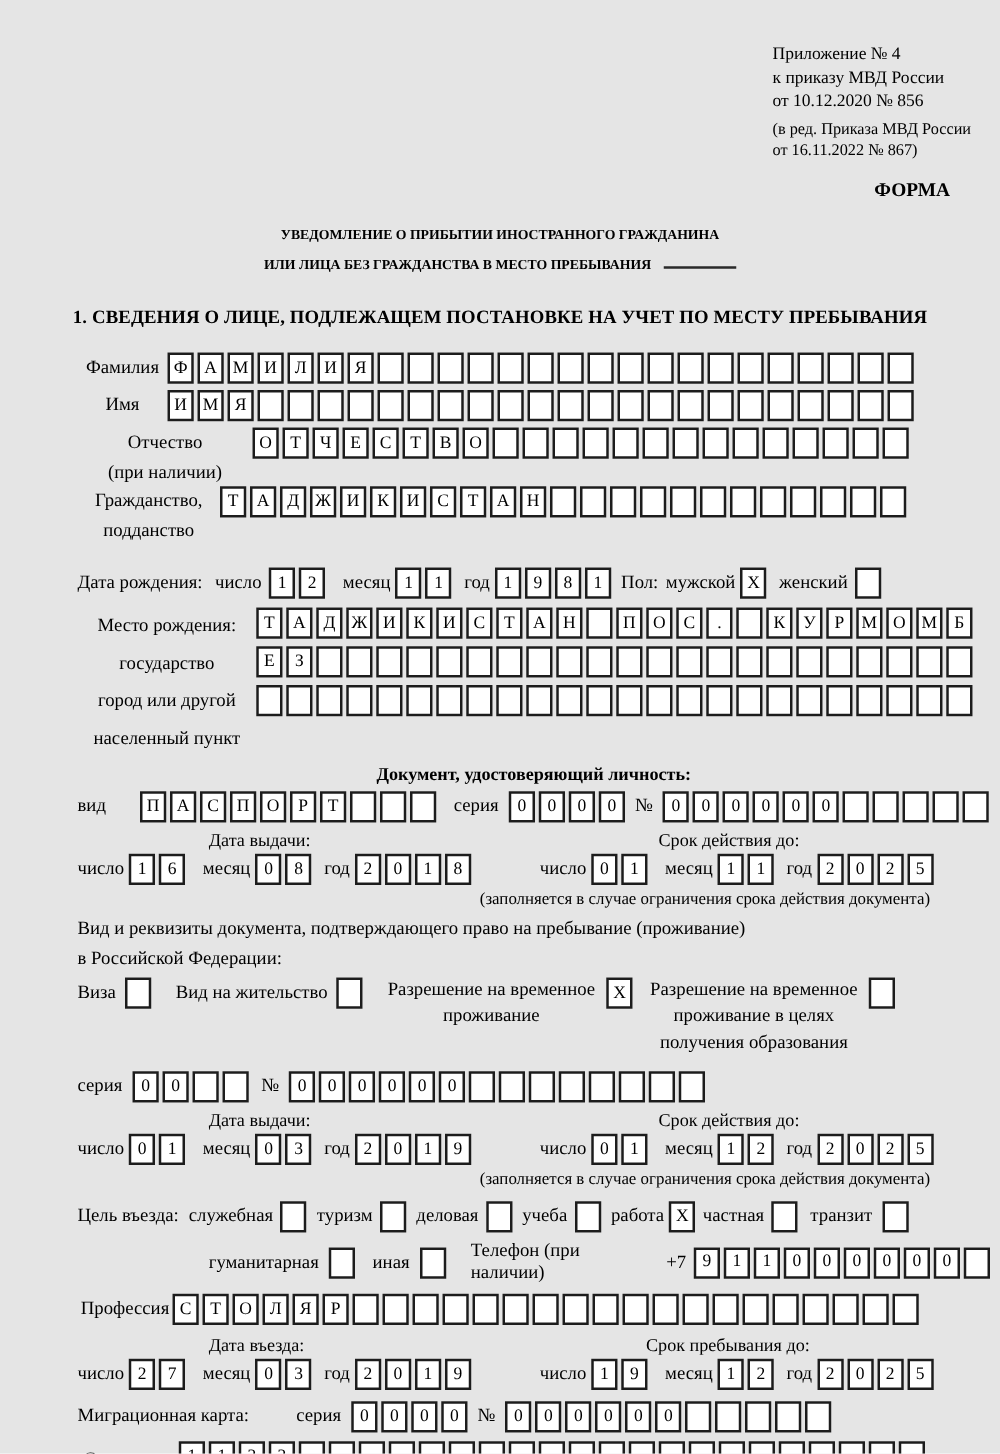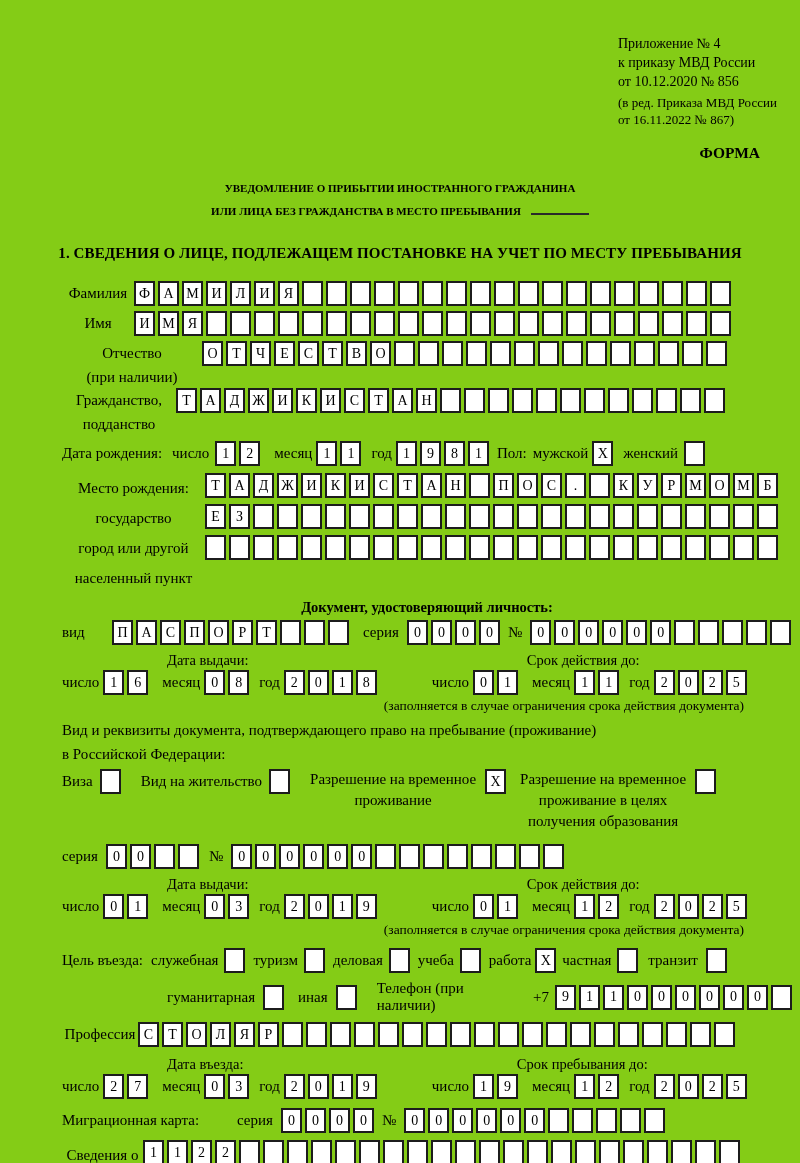--- a/index.html
+++ b/index.html
@@ -2,21 +2,21 @@
 <html><head>
 <meta charset="utf-8">
 <style>
   * { margin:0; padding:0; box-sizing:border-box; }
   html,body { background:#fff; }
   body {
     width:800px; height:1163px;
     font-family:"Liberation Serif","DejaVu Serif",serif;
     color:#000; font-size:15px;
   }
-  .page { width:800px; height:1163px; padding:34px 8px 0 62px; overflow:hidden; position:relative; background:#84cc16; }
+  .page { width:800px; height:1163px; padding:34px 8px 0 62px; overflow:hidden; position:relative; background:#e5e5e5; }
 
   
   .cell {
     width:21px; height:25px; flex:0 0 auto;
     border:2px solid #1c1c1c; background:#fff;
     display:inline-flex; align-items:center; justify-content:center;
     font-size:14px; line-height:1;
   }
   .boxes { display:inline-flex; gap:3px; vertical-align:middle; }
 
@@ -196,21 +196,21 @@
         <span class="cell"></span>
         <span class="cell"></span>
         <span class="cell"></span>
         <span class="cell"></span>
         <span class="cell"></span>
         <span class="cell"></span>
         <span class="cell"></span>
       </div>
   </div>
 
-  <div class="inline-row" style="margin-top:6px;">
+  <div class="inline-row" style="margin-top:18px;">
     <span>Дата рождения:</span>
     <span class="ml10 mr6">число</span>
     <span class="boxes">
         <span class="cell">1</span>
         <span class="cell">2</span>
       </span>
     <span class="mlbl">месяц</span>
     <span class="boxes">
         <span class="cell">1</span>
         <span class="cell">1</span>

